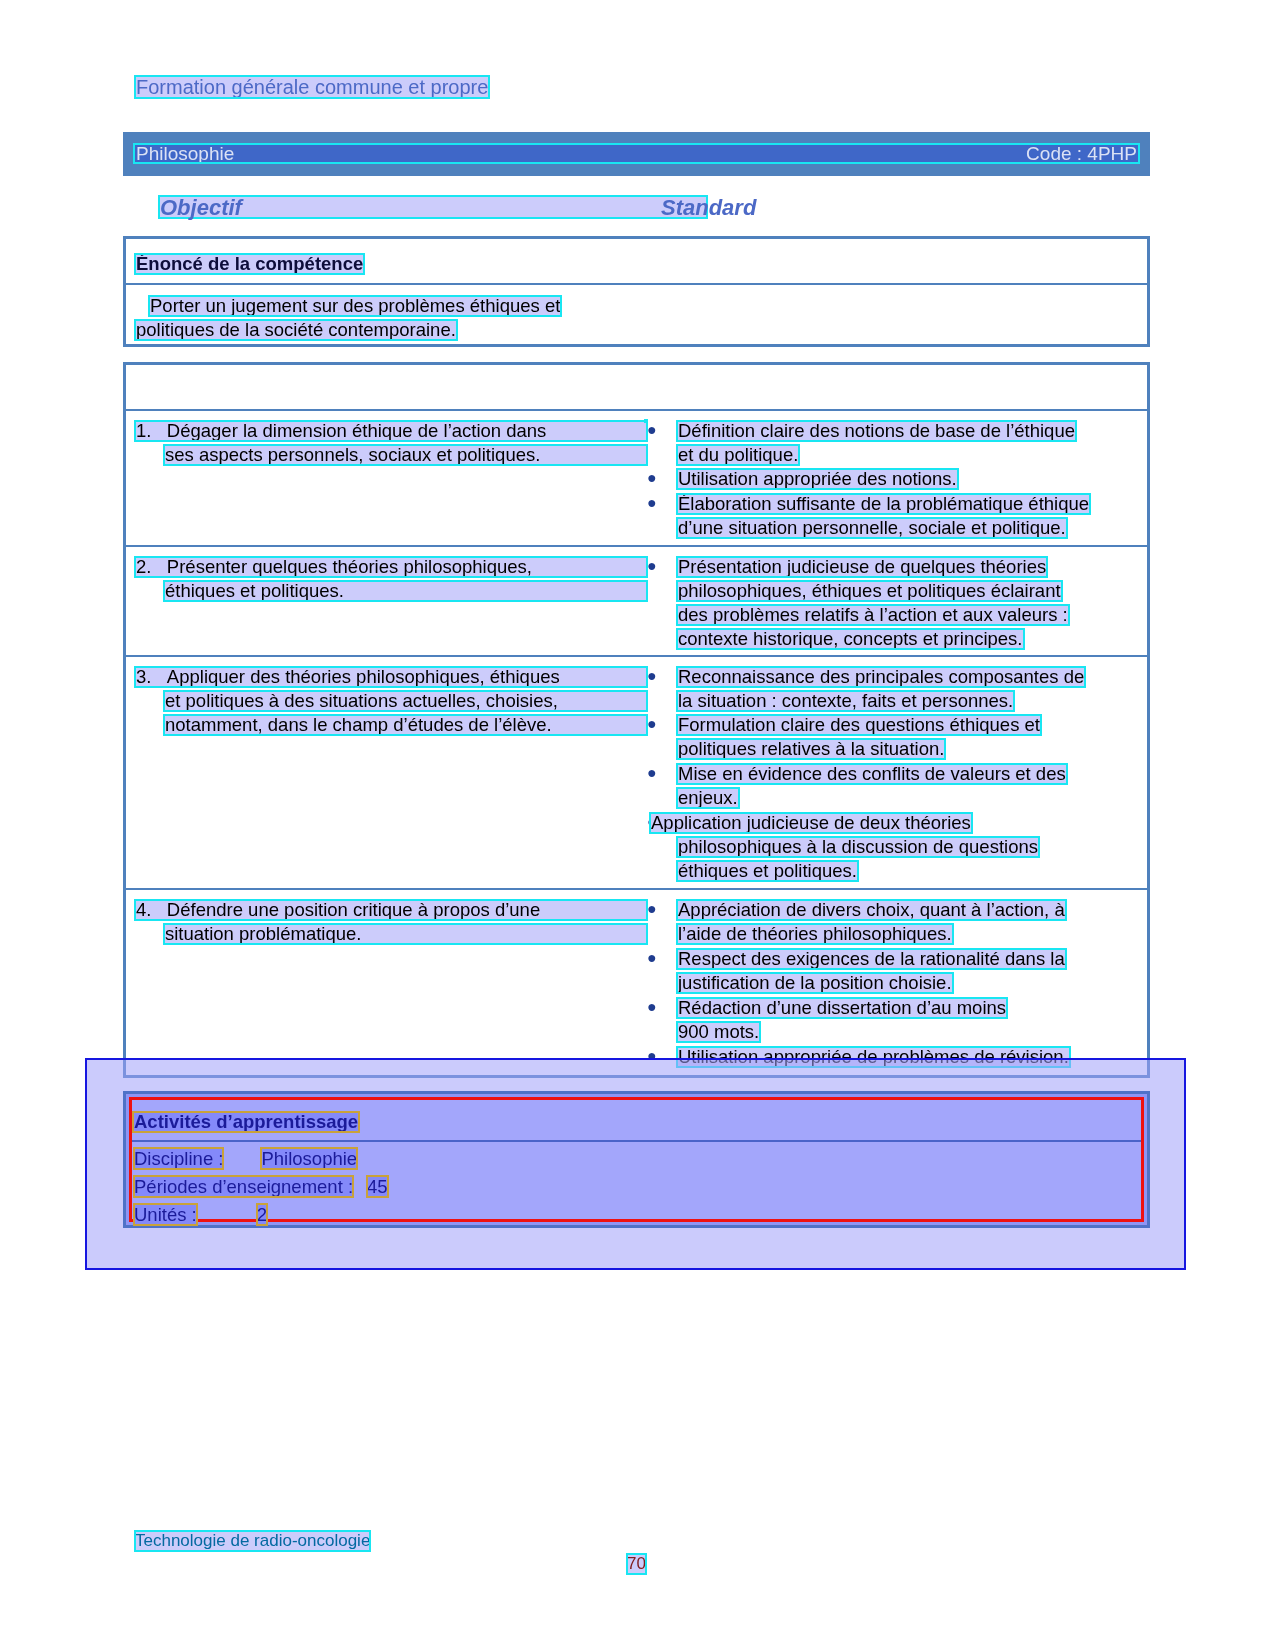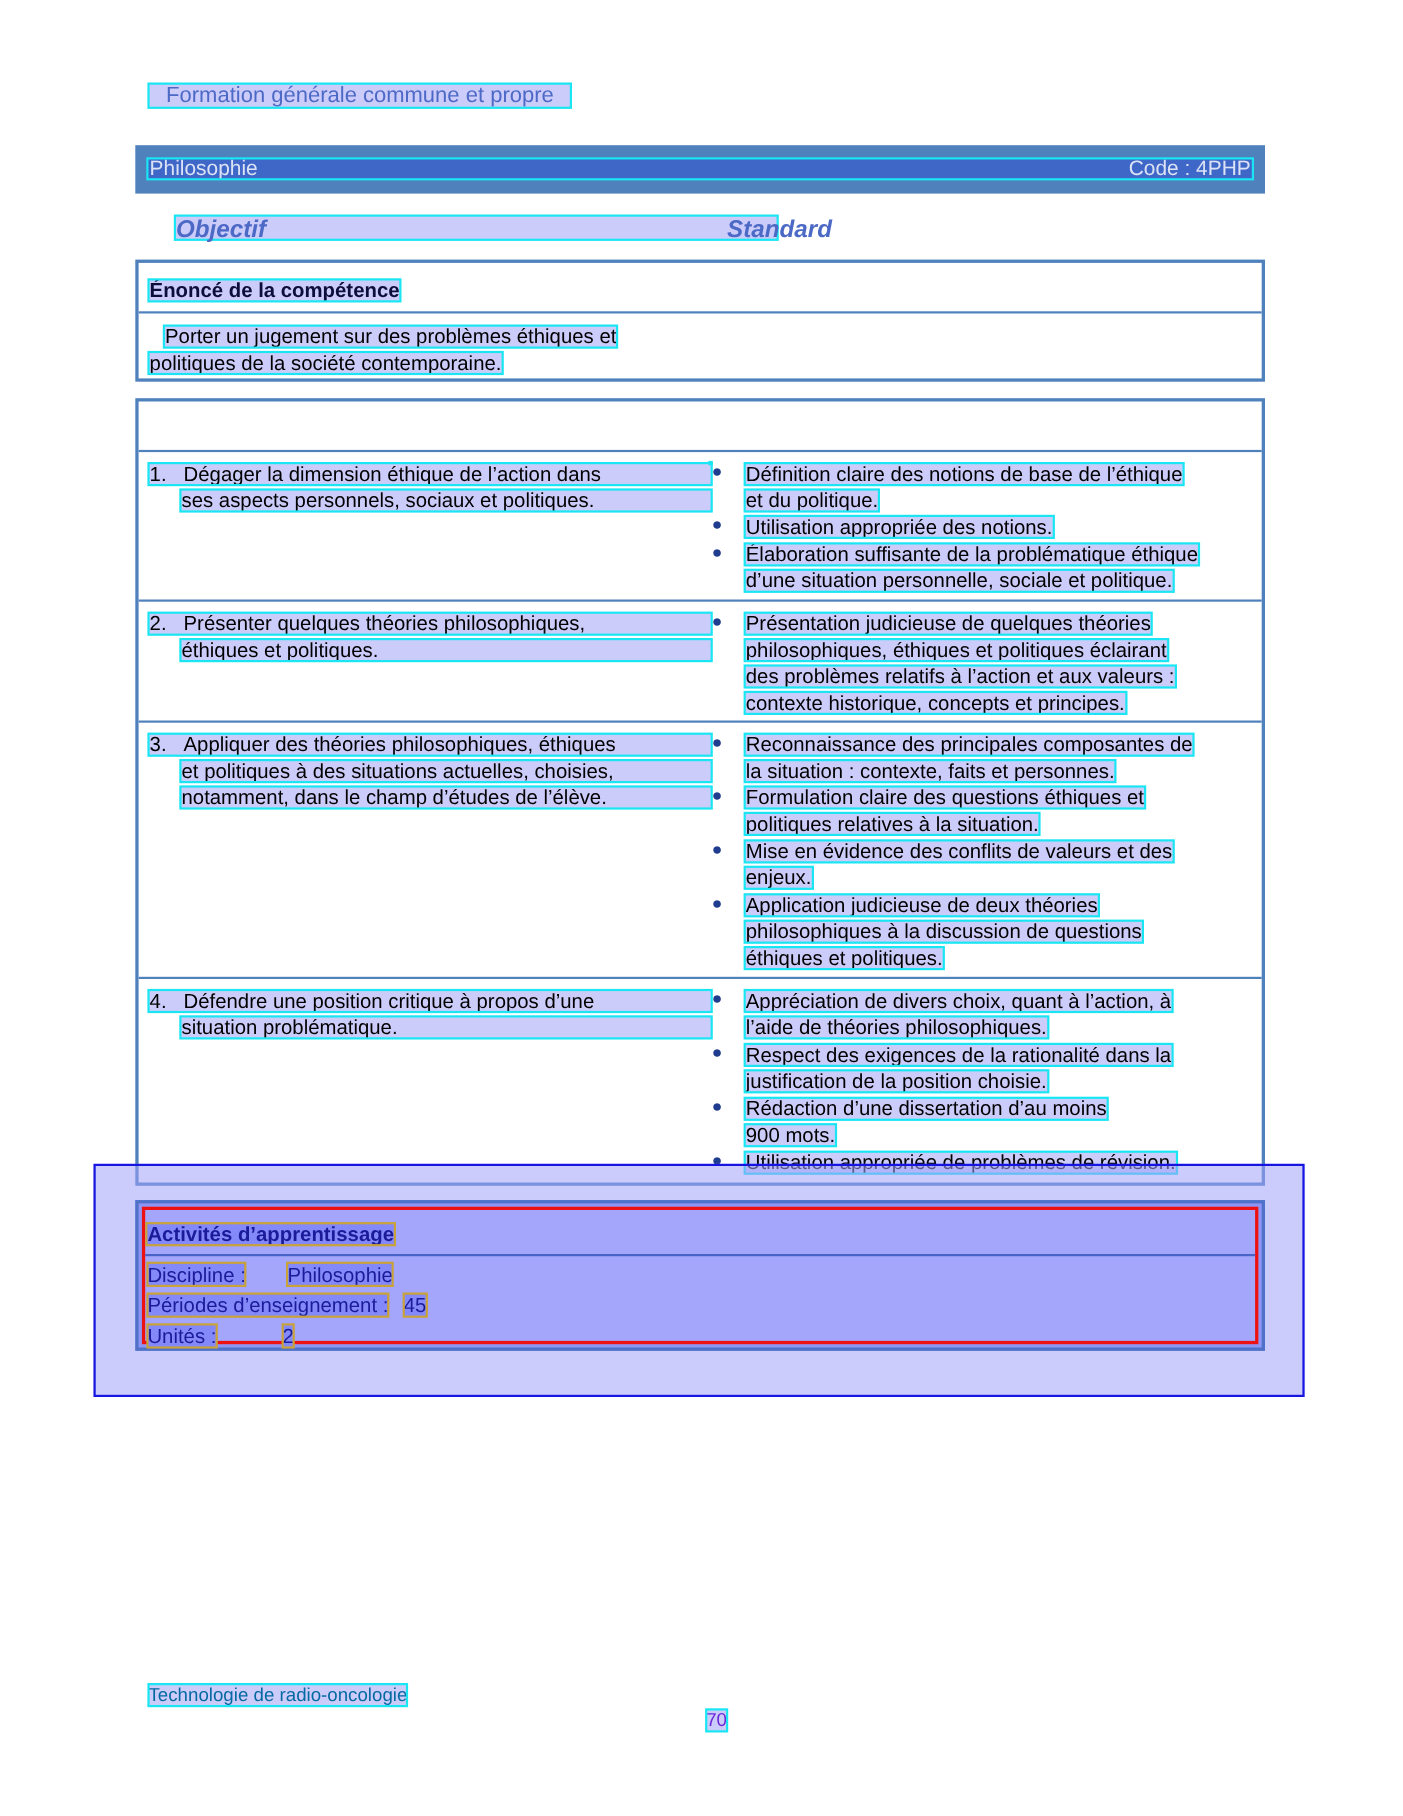--- a/index.html
+++ b/index.html
@@ -2,36 +2,36 @@
 <html><head>
   <meta charset="utf-8">
   <style>
     html, body { margin: 0; padding: 0; }
     body {
       width: 1275px; height: 1651px; position: relative; background: #ffffff;
       font-family: "Liberation Sans", sans-serif; color: #000000; overflow: hidden;
     }
     .hl { background: #ccccfb; outline: 2px solid #19e6f2; outline-offset: -1px; }
     .abs { position: absolute; }
-    .top-title { left: 135px; top: 76px; font-size: 20px; color: #4c69c6; line-height: 22px; padding: 0 16px; }
+    .top-title { left: 135px; top: 76px; font-size: 20px; color: #4c69c6; line-height: 22px; padding: 0 1px; }
     .banner { left: 123px; top: 132px; width: 1027px; height: 44px; background: #4f81bd; }
     .banner-inner { position: absolute; left: 11px; top: 12px; width: 1005px; height: 19px; background: #3f67c8; outline: 2px solid #19e6f2; outline-offset: -1px; display: flex; justify-content: space-between; align-items: center; color: #dbe2f5; font-size: 19px; padding: 0 2px; box-sizing: border-box; }
     .obj-row { left: 135px; top: 196px; width: 620px; height: 22px; font-size: 22px; font-weight: bold; font-style: italic; color: #4c69c6; }
     .obj-row span { position: absolute; top: -1px; }
     .box { position: absolute; left: 123px; border: 3px solid #4f81bd; background: #ffffff; box-sizing: border-box; }
     .box .sep { position: absolute; left: 0; right: 0; height: 2px; background: #4f81bd; }
     .tx { position: absolute; font-size: 18.5px; line-height: 20px; white-space: nowrap; padding: 0 1px; }
     .bold { font-weight: bold; }
     .bullet { position: absolute; font-size: 16px; color: #1f3c8f; }
     .overlay-sel { position: absolute; left: 85px; top: 1058px; width: 1101px; height: 212px; background: rgba(160,160,250,0.55); border: 2px solid #1616e0; box-sizing: border-box; }
     .act-box { position: absolute; left: 123px; top: 1091px; width: 1027px; height: 137px; background: #8f95f5; border: 3px solid #4f72c8; box-sizing: border-box; padding-left: 27px; }
     .act-red { position: absolute; left: 3px; top: 3px; right: 3px; bottom: 3px; border: 3px solid #ee1111; background: #a3a6fb; }
     .act-hl { background: #8489fa; outline: 2px solid #c9a23a; outline-offset: -1px; color: #1b1b99; }
     .footer-text { left: 135px; top: 1531px; font-size: 17px; color: #0369a1; }
-    .page-num { left: 642px; top: 1554px; font-size: 17px; color: #6d28d9; }
+    .page-num { left: 627px; top: 1554px; font-size: 17px; color: #7f1d1d; }
   </style>
 </head>
 <body>
 
 <div class="abs top-title hl">Formation générale commune et propre</div>
 
 <div class="abs banner">
   <div class="banner-inner">
     <span>Philosophie</span>
     <span>Code : 4PHP</span>
@@ -90,21 +90,21 @@
     <span class="bullet" style="left:521px; top:302px;">●</span>
     <div class="tx hl" style="left:551px; top:302px;">Reconnaissance des principales composantes de</div>
     <div class="tx hl" style="left:551px; top:326px;">la situation : contexte, faits et personnes.</div>
     <span class="bullet" style="left:521px; top:350px;">●</span>
     <div class="tx hl" style="left:551px; top:350px;">Formulation claire des questions éthiques et</div>
     <div class="tx hl" style="left:551px; top:374px;">politiques relatives à la situation.</div>
     <span class="bullet" style="left:521px; top:399px;">●</span>
     <div class="tx hl" style="left:551px; top:399px;">Mise en évidence des conflits de valeurs et des</div>
     <div class="tx hl" style="left:551px; top:423px;">enjeux.</div>
     <span class="bullet" style="left:521px; top:448px;">●</span>
-    <div class="tx hl" style="left:551px; top:448px;text-align:right;">Application judicieuse de deux théories</div>
+    <div class="tx hl" style="left:524px; top:448px;text-align:right;">Application judicieuse de deux théories</div>
     <div class="tx hl" style="left:551px; top:472px;">philosophiques à la discussion de questions</div>
     <div class="tx hl" style="left:551px; top:496px;">éthiques et politiques.</div>
   </div>
   <div class="sep" style="top:523px;"></div>
 
   <div>
     <div class="tx hl" style="left:9px; top:535px; width:510px;"><span>4.</span>&nbsp;&nbsp;&nbsp;<span>Défendre une position critique à propos d’une</span></div>
     <div class="tx hl" style="left:38px; top:559px; width:481px;">situation problématique.</div>
 
     <span class="bullet" style="left:521px; top:535px;">●</span>

